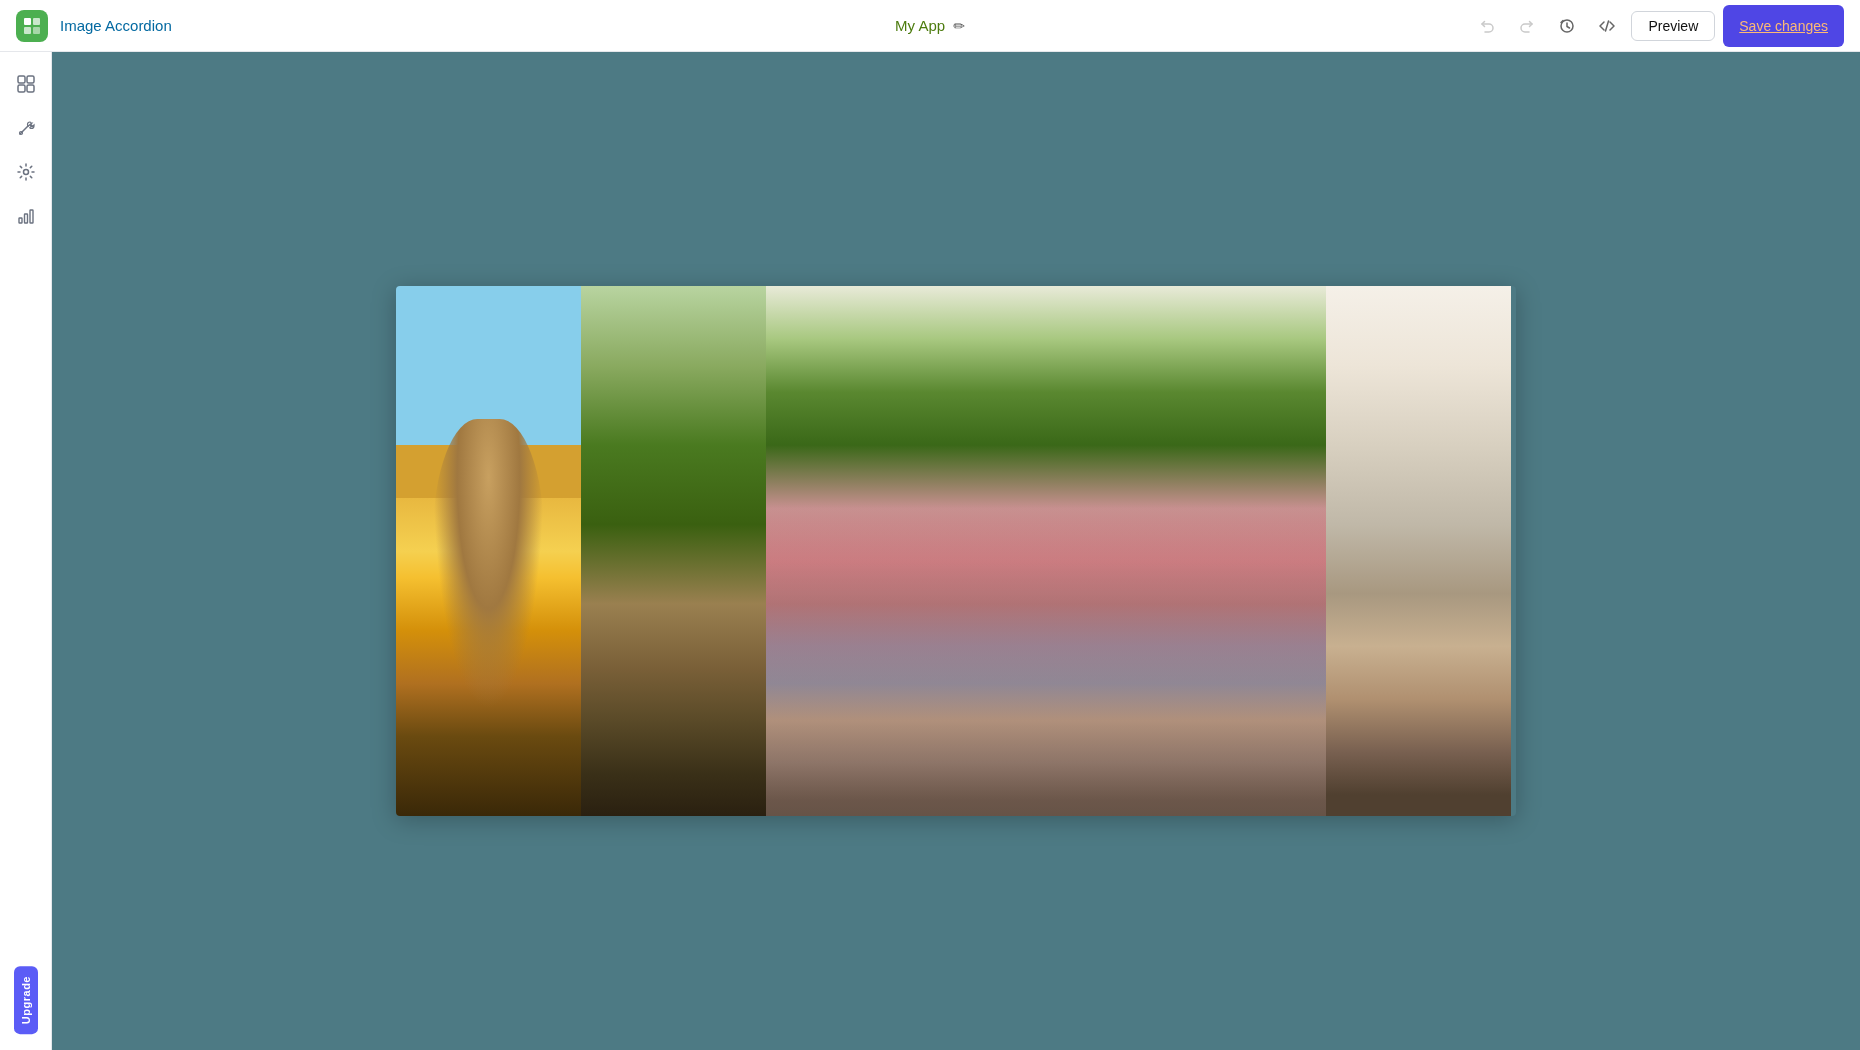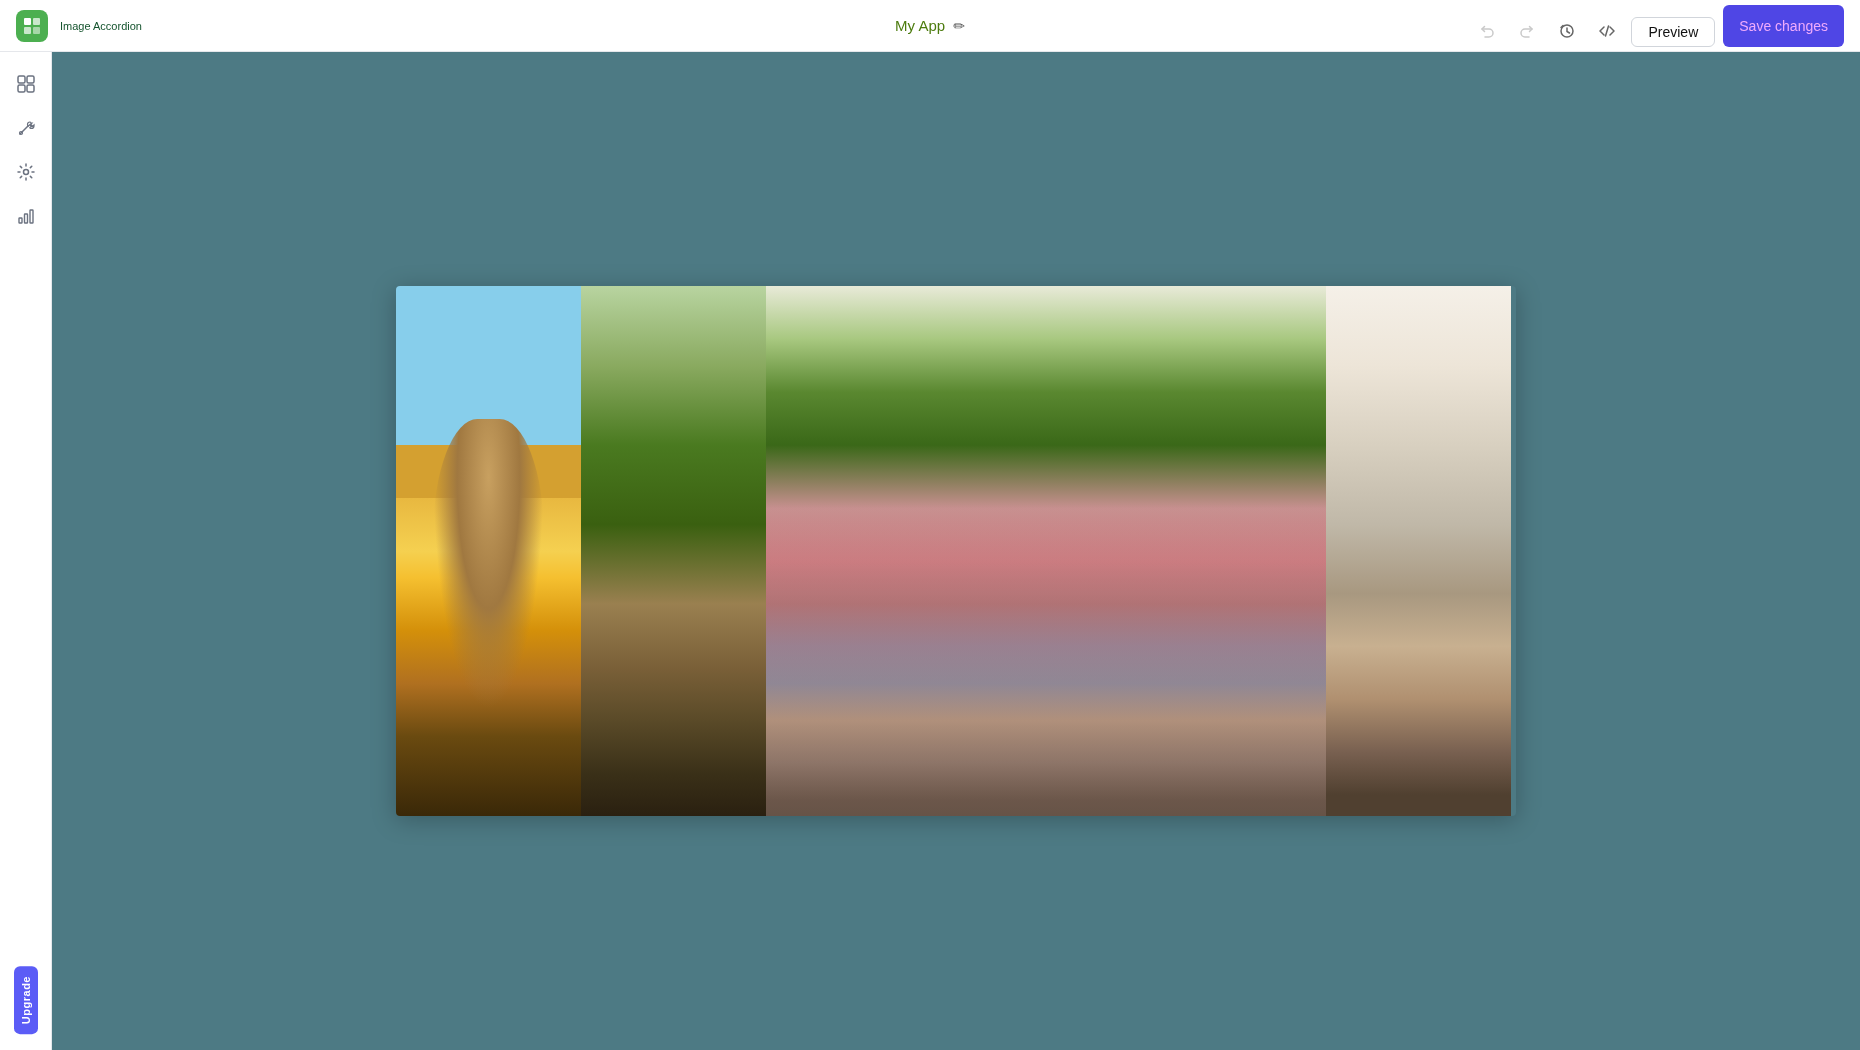--- a/index.html
+++ b/index.html
@@ -21,23 +21,23 @@
       width: 32px; height: 32px;
       background: #4CAF50;
       border-radius: 8px;
       display: flex; align-items: center; justify-content: center;
       color: #fff;
       font-size: 18px;
       font-weight: 700;
       flex-shrink: 0;
     }
     .header-app-name {
-      font-size: 11px;
-      font-weight: 500;
-      color: #14532d;
+      font-size: 15px;
+      font-weight: 500;
+      color: #0369a1;
     }
     .header-center {
       position: absolute;
       left: 50%;
       transform: translateX(-50%);
       display: flex;
       align-items: center;
       gap: 8px;
     }
     .header-my-app {
@@ -46,21 +46,21 @@
       color: #4d7c0f;
     }
     .header-edit-icon {
       font-size: 14px;
       color: #555;
       cursor: pointer;
     }
     .header-right {
       margin-left: auto;
       display: flex;
-      align-items: flex-end;
+      align-items: center;
       gap: 8px;
     }
     .header-icon-btn {
       width: 32px; height: 32px;
       display: flex; align-items: center; justify-content: center;
       border: none; background: transparent;
       cursor: pointer;
       border-radius: 4px;
       color: #666;
       font-size: 16px;
@@ -76,22 +76,23 @@
       color: #111;
       cursor: pointer;
     }
     .btn-save {
       padding: 13px 16px;
       border: none;
       background: #4f46e5;
       border-radius: 6px;
       font-size: 14px;
       font-weight: 500;
-      color: #f0abfc;
-      cursor: pointer;
+      color: #fdba74;
+      cursor: pointer;
+      text-decoration: underline;
     }
 
     
     .main-layout {
       display: flex;
       flex: 1;
       overflow: hidden;
     }
 
     

